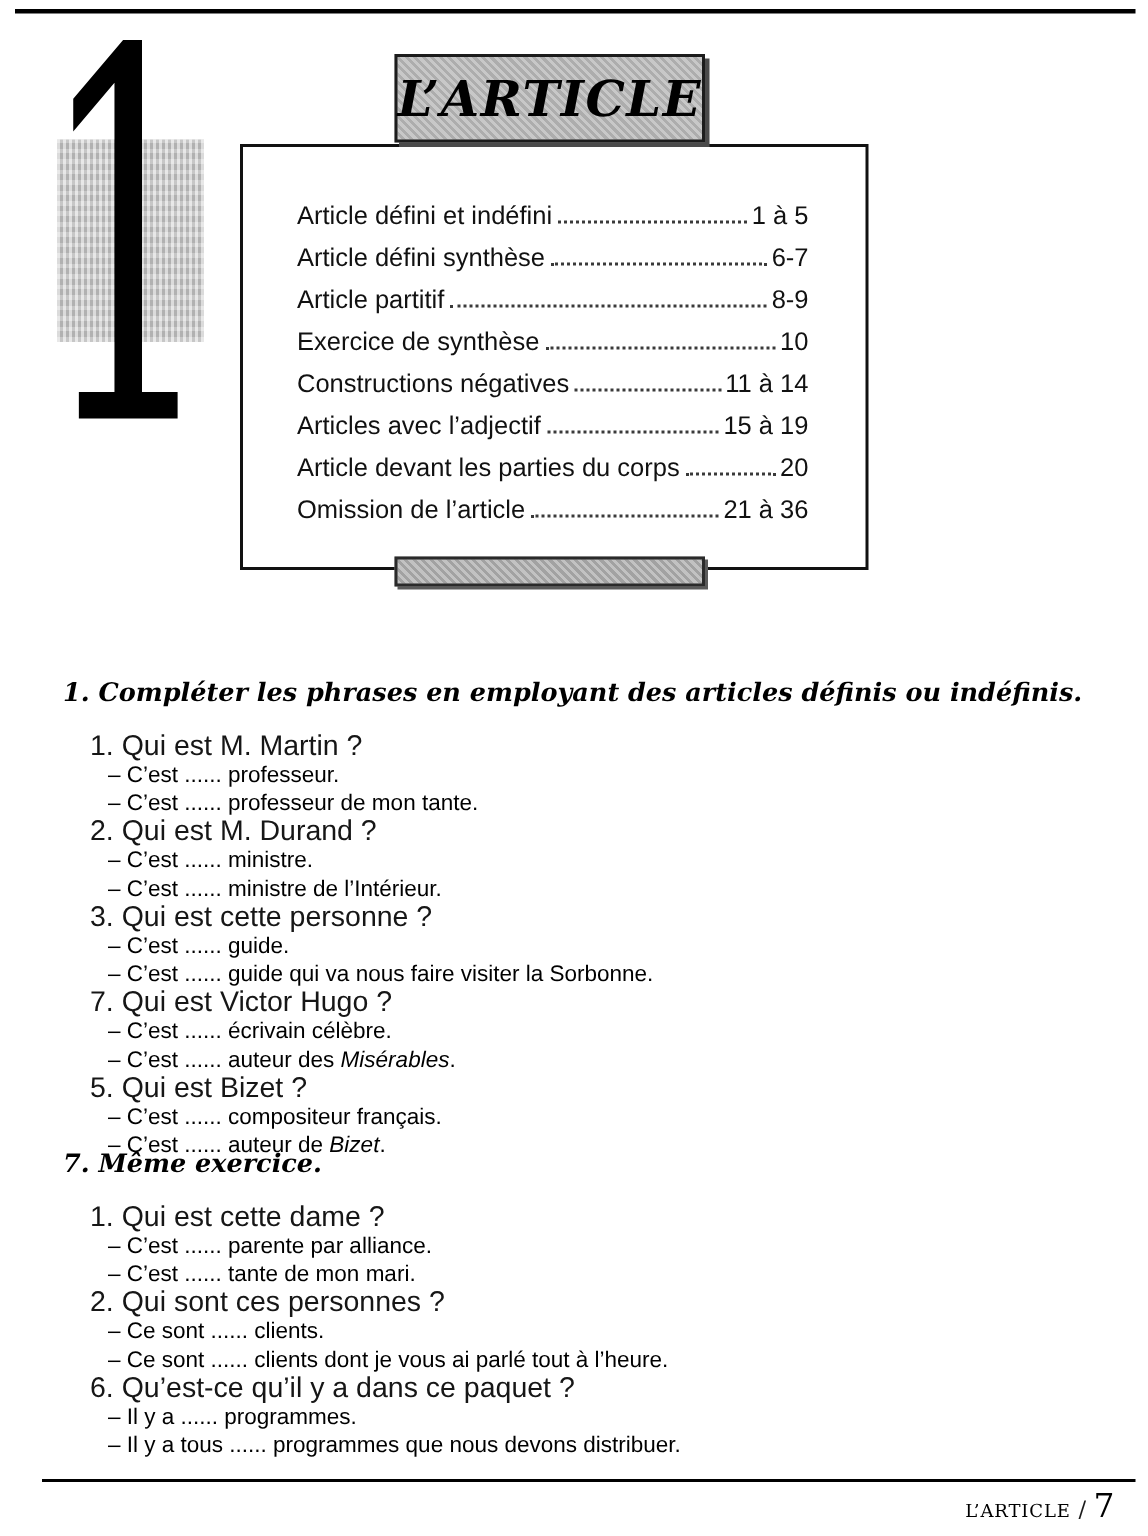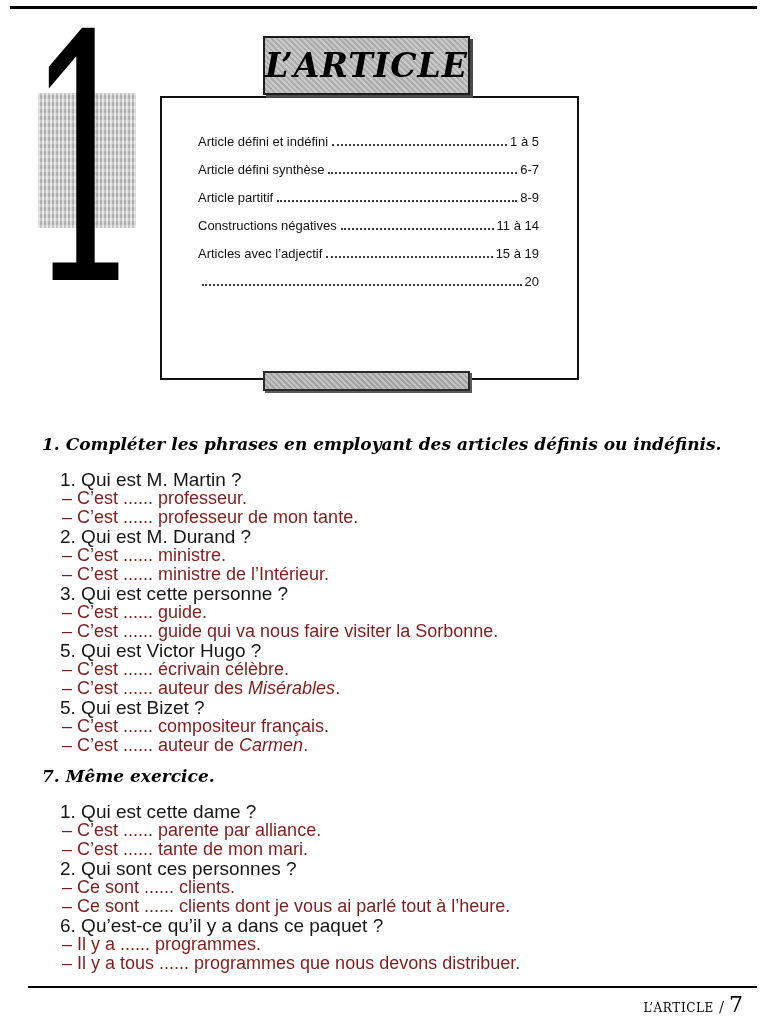--- a/index.html
+++ b/index.html
@@ -53,49 +53,49 @@
 
   
   .toc-box {
     position:absolute; left:160px; top:96px; width:419px; height:284px;
     border:2px solid #111; background:#fff;
     padding:36px 38px 0 36px;
     z-index:1;
   }
   .toc-row {
     display:flex; align-items:baseline;
-    height:28px; font-size:13px; color:#111;
+    height:28px; font-size:17px; color:#111;
   }
   .toc-label { white-space:nowrap; }
   .toc-leader { flex:1; border-bottom:2px dotted #3a3a3a; margin:0 3px 4px 4px; min-width:12px; }
   .toc-pages { white-space:nowrap; }
 
   .toc-bottom-bar {
     position:absolute; left:263px; top:371px; width:207px; height:20px;
     background:#aeaeae;
     background-image:
       repeating-linear-gradient(45deg, rgba(255,255,255,.25) 0 2px, rgba(0,0,0,.07) 2px 4px);
     border:2px solid #2a2a2a;
     box-shadow:2px 2px 0 #5a5a5a;
     z-index:3;
   }
 
   
   .exercise { position:absolute; left:42px; right:36px; }
-  .ex1 { top:434px; }
+  .ex1 { top:452px; }
   .ex2 { top:766px; }
   .ex-heading {
     font-family:"DejaVu Serif", serif;
     font-style:italic; font-weight:bold;
     font-size:17px; color:#000;
     margin-bottom:16px;
   }
   .q-list { margin-left:18px; }
   .q-line { font-size:19px; line-height:19px; color:#161616; }
-  .a-line { font-size:18px; line-height:19px; margin-left:2px; color:#7f1d1d; }
+  .a-line { font-size:15px; line-height:19px; margin-left:12px; color:#000000; }
   .a-line em { font-style:italic; }
 
   
   .bottom-rule {
     position:absolute; left:28px; top:986px; width:729px; height:2px; background:#000;
   }
   .footer {
     position:absolute; right:22px; top:992px;
     display:flex; align-items:baseline; gap:5px;
   }
@@ -128,32 +128,43 @@
       <span class="toc-label">Article défini synthèse</span>
       <span class="toc-leader"></span>
       <span class="toc-pages">6-7</span>
     </div>
     <div class="toc-row">
       <span class="toc-label">Article partitif</span>
       <span class="toc-leader"></span>
       <span class="toc-pages">8-9</span>
     </div>
     <div class="toc-row">
+      <span class="toc-label">Exercice de synthèse</span>
+      <span class="toc-leader"></span>
+      <span class="toc-pages">10</span>
+    </div>
+    <div class="toc-row">
       <span class="toc-label">Constructions négatives</span>
       <span class="toc-leader"></span>
       <span class="toc-pages">11 à 14</span>
     </div>
     <div class="toc-row">
       <span class="toc-label">Articles avec l’adjectif</span>
       <span class="toc-leader"></span>
       <span class="toc-pages">15 à 19</span>
     </div>
     <div class="toc-row">
+      <span class="toc-label">Article devant les parties du corps</span>
       <span class="toc-leader"></span>
       <span class="toc-pages">20</span>
+    </div>
+    <div class="toc-row">
+      <span class="toc-label">Omission de l’article</span>
+      <span class="toc-leader"></span>
+      <span class="toc-pages">21 à 36</span>
     </div>
   </div>
 
   <div class="title-box">
     <span class="title-text">L’ARTICLE</span>
   </div>
 
   <div class="toc-bottom-bar"></div>
 
   <section class="exercise ex1">
@@ -172,29 +183,29 @@
         <div class="a-line"><span>– C’est ...... ministre de l’Intérieur.</span><em></em><span></span></div>
       </div>
 
       <div class="q-block">
         <div class="q-line">3. Qui est cette personne ?</div>
         <div class="a-line"><span>– C’est ...... guide.</span><em></em><span></span></div>
         <div class="a-line"><span>– C’est ...... guide qui va nous faire visiter la Sorbonne.</span><em></em><span></span></div>
       </div>
 
       <div class="q-block">
-        <div class="q-line">5. Qui est Victor Hugo ?</div>
+        <div class="q-line">7. Qui est Victor Hugo ?</div>
         <div class="a-line"><span>– C’est ...... écrivain célèbre.</span><em></em><span></span></div>
         <div class="a-line"><span>– C’est ...... auteur des </span><em>Misérables</em><span>.</span></div>
       </div>
 
       <div class="q-block">
         <div class="q-line">5. Qui est Bizet ?</div>
         <div class="a-line"><span>– C’est ...... compositeur français.</span><em></em><span></span></div>
-        <div class="a-line"><span>– C’est ...... auteur de </span><em>Carmen</em><span>.</span></div>
+        <div class="a-line"><span>– C’est ...... auteur de </span><em>Bizet</em><span>.</span></div>
       </div>
 
     </div>
   </section>
 
   <section class="exercise ex2">
     <h2 class="ex-heading">7. Même exercice.</h2>
     <div class="q-list">
 
       <div class="q-block">

